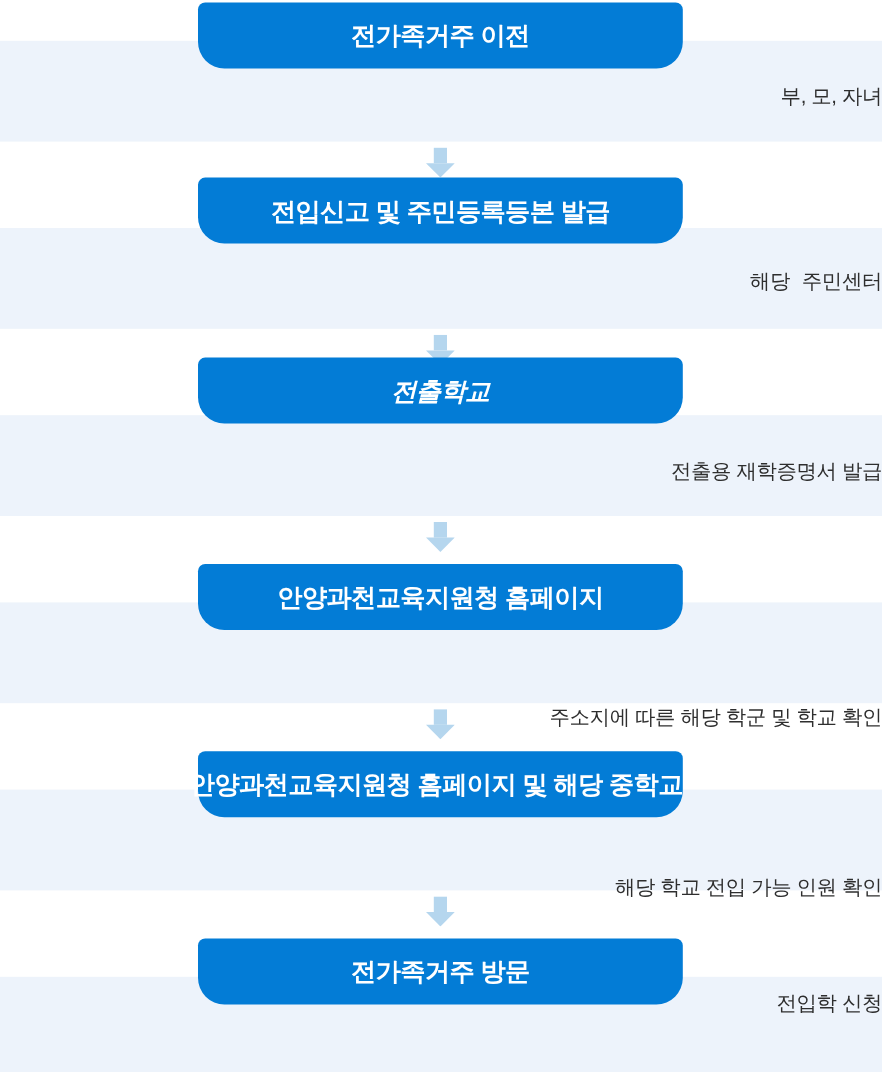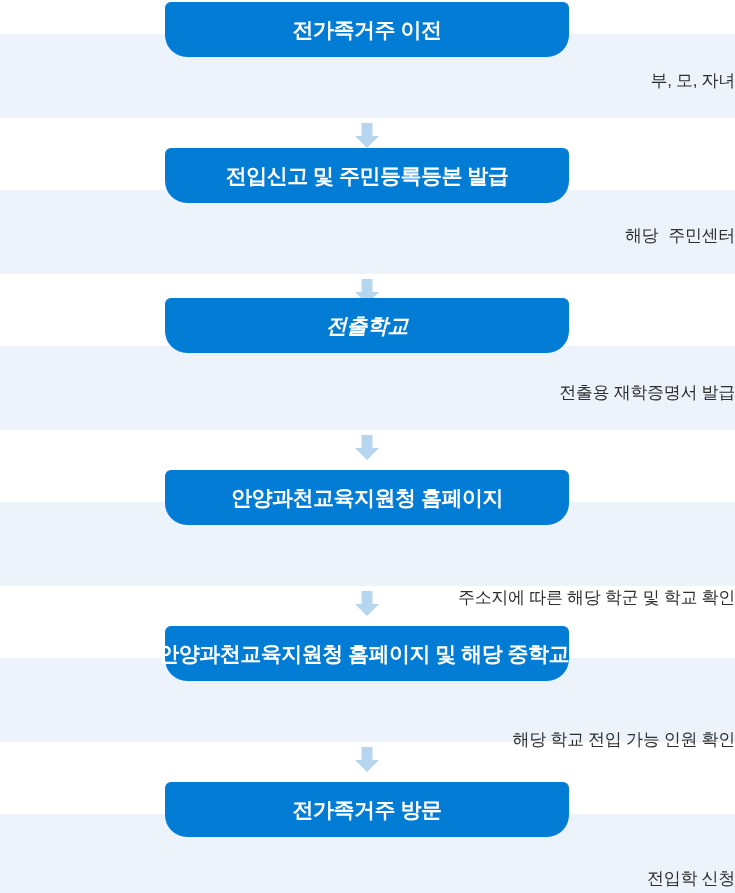--- a/index.html
+++ b/index.html
@@ -142,16 +142,16 @@
         <polygon points="0,13 24,13 12,25" fill="currentColor"></polygon>
       </svg>
     </div>
   </section>
 
   <section class="step">
     <div class="step-band" style="top: 814px;"></div>
     <div class="step-header" style="top: 782px;">
       <span class="step-title">전가족거주 방문</span>
     </div>
-    <div class="step-desc" style="top: 866px;">전입학 신청</div>
+    <div class="step-desc" style="top: 824px;">전입학 신청</div>
 
   </section>
 </div>
 
 </body></html>

